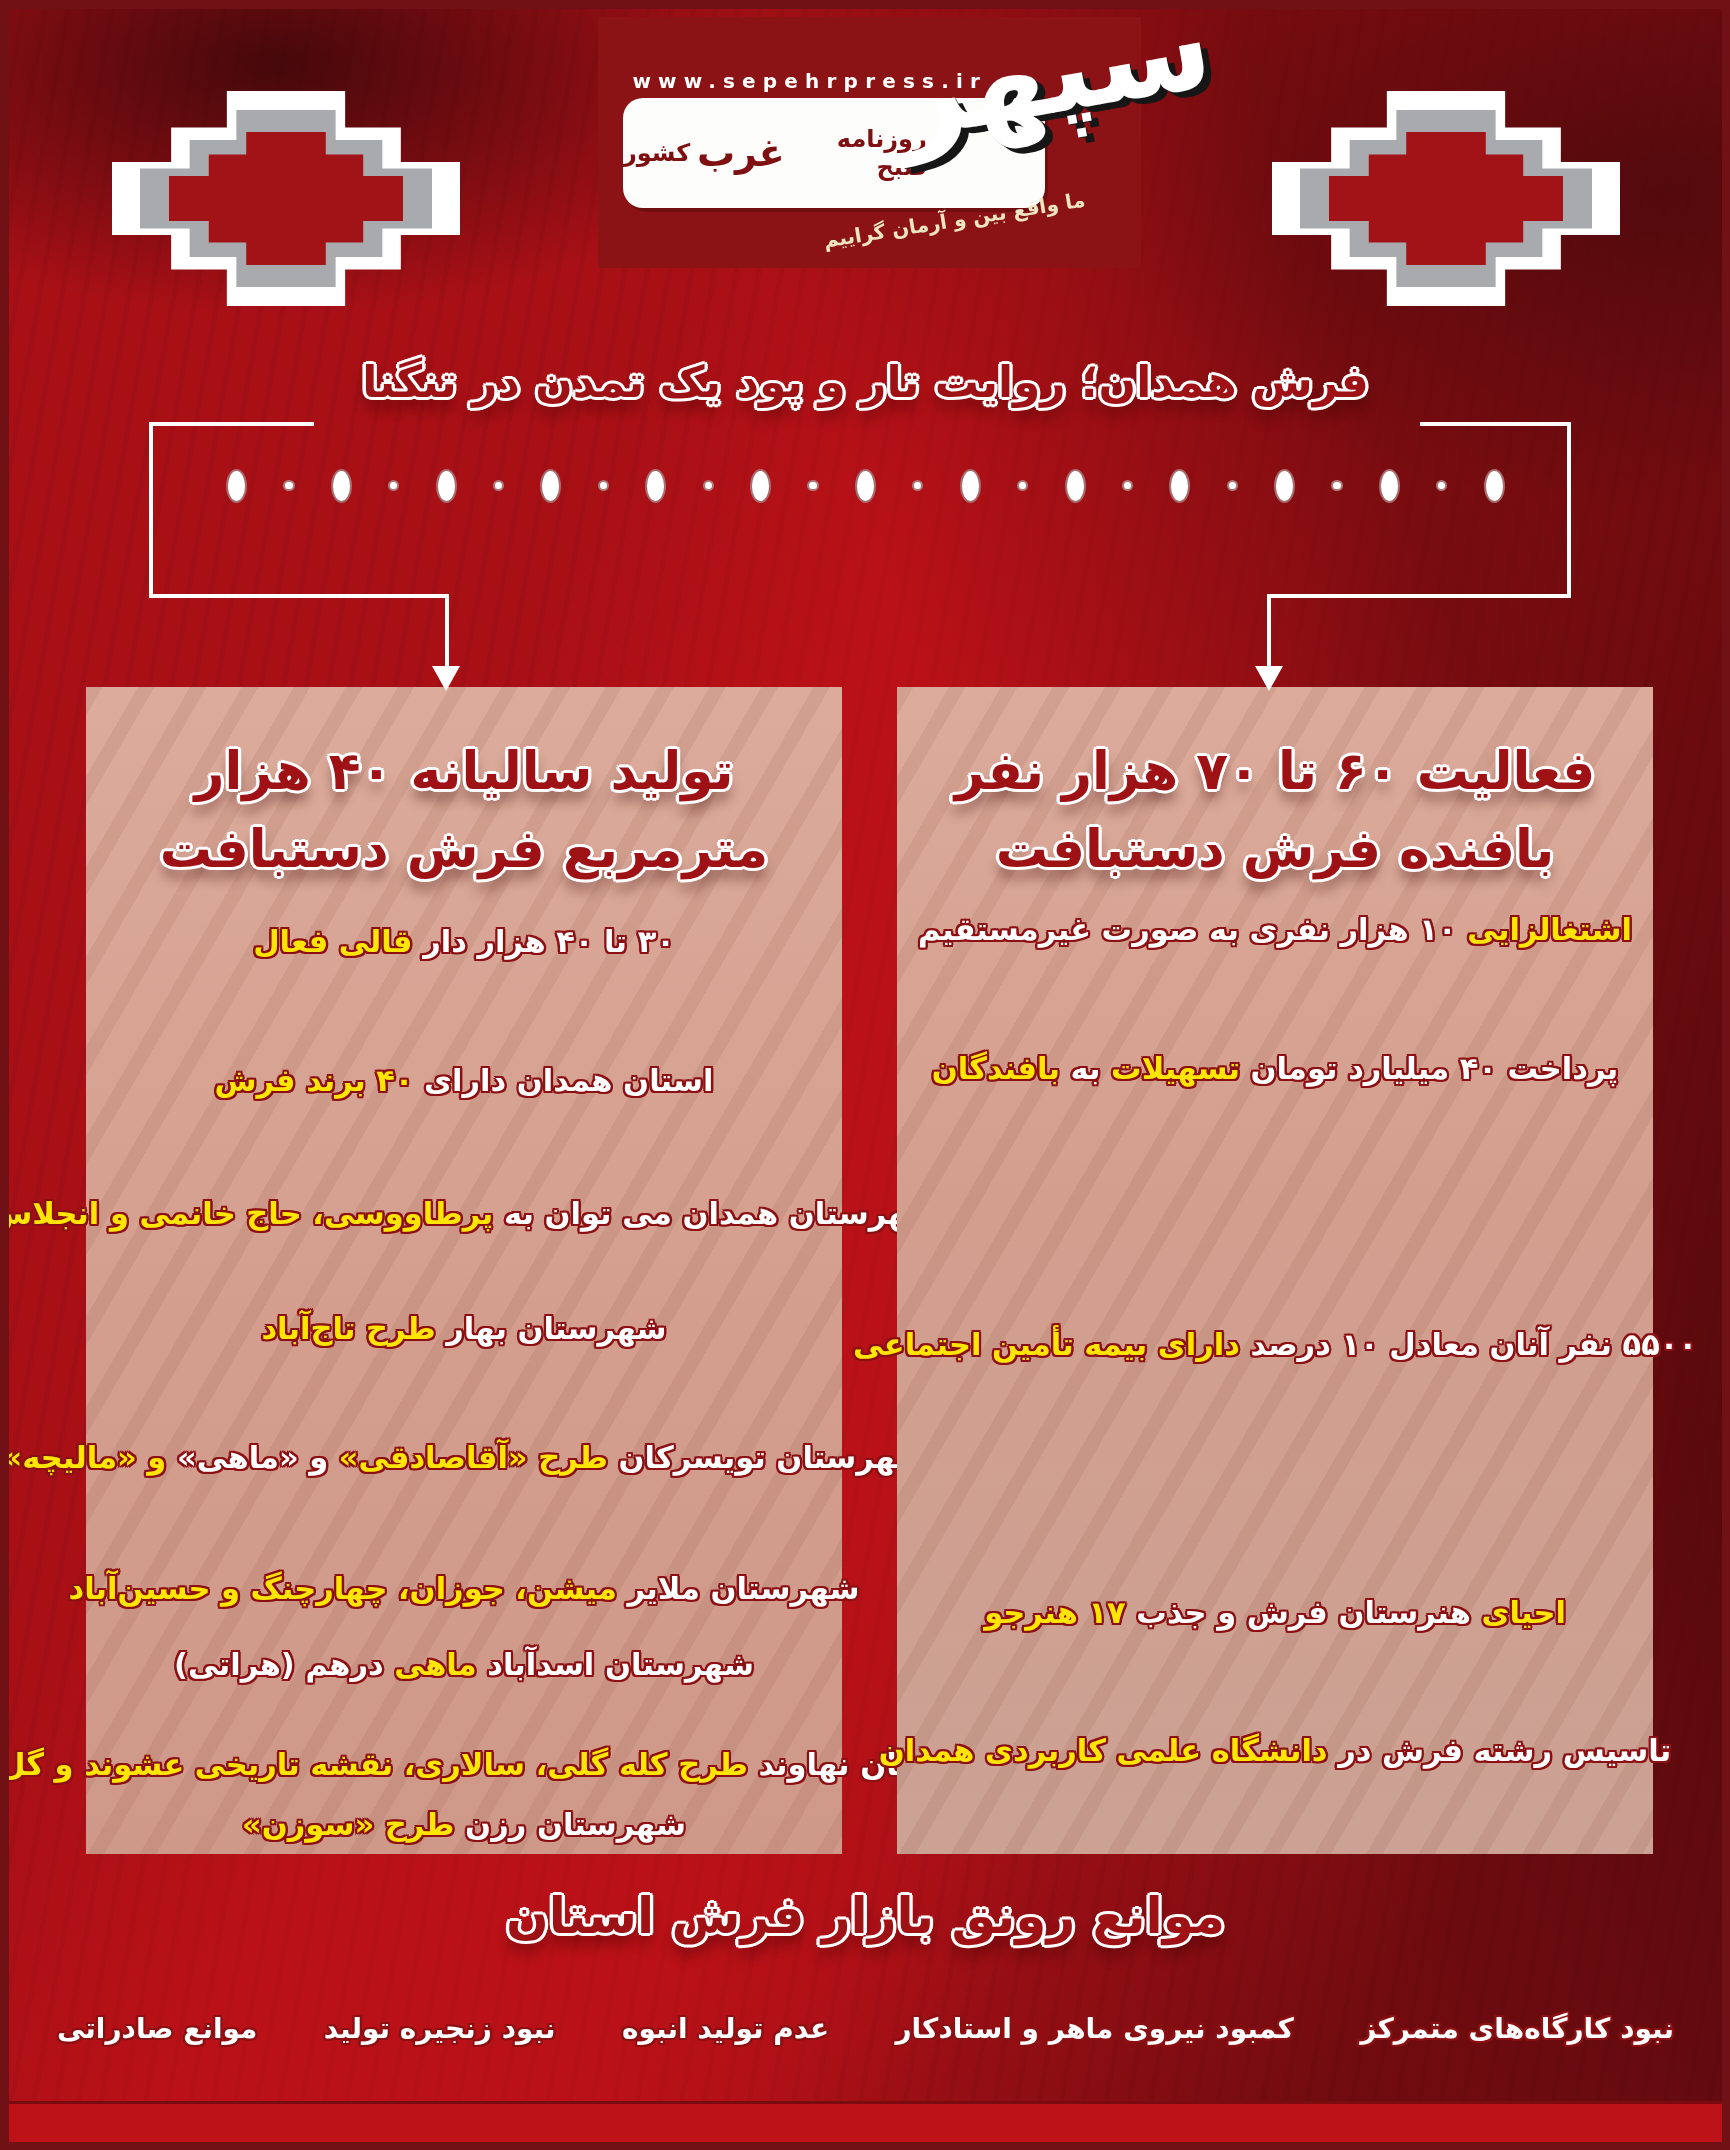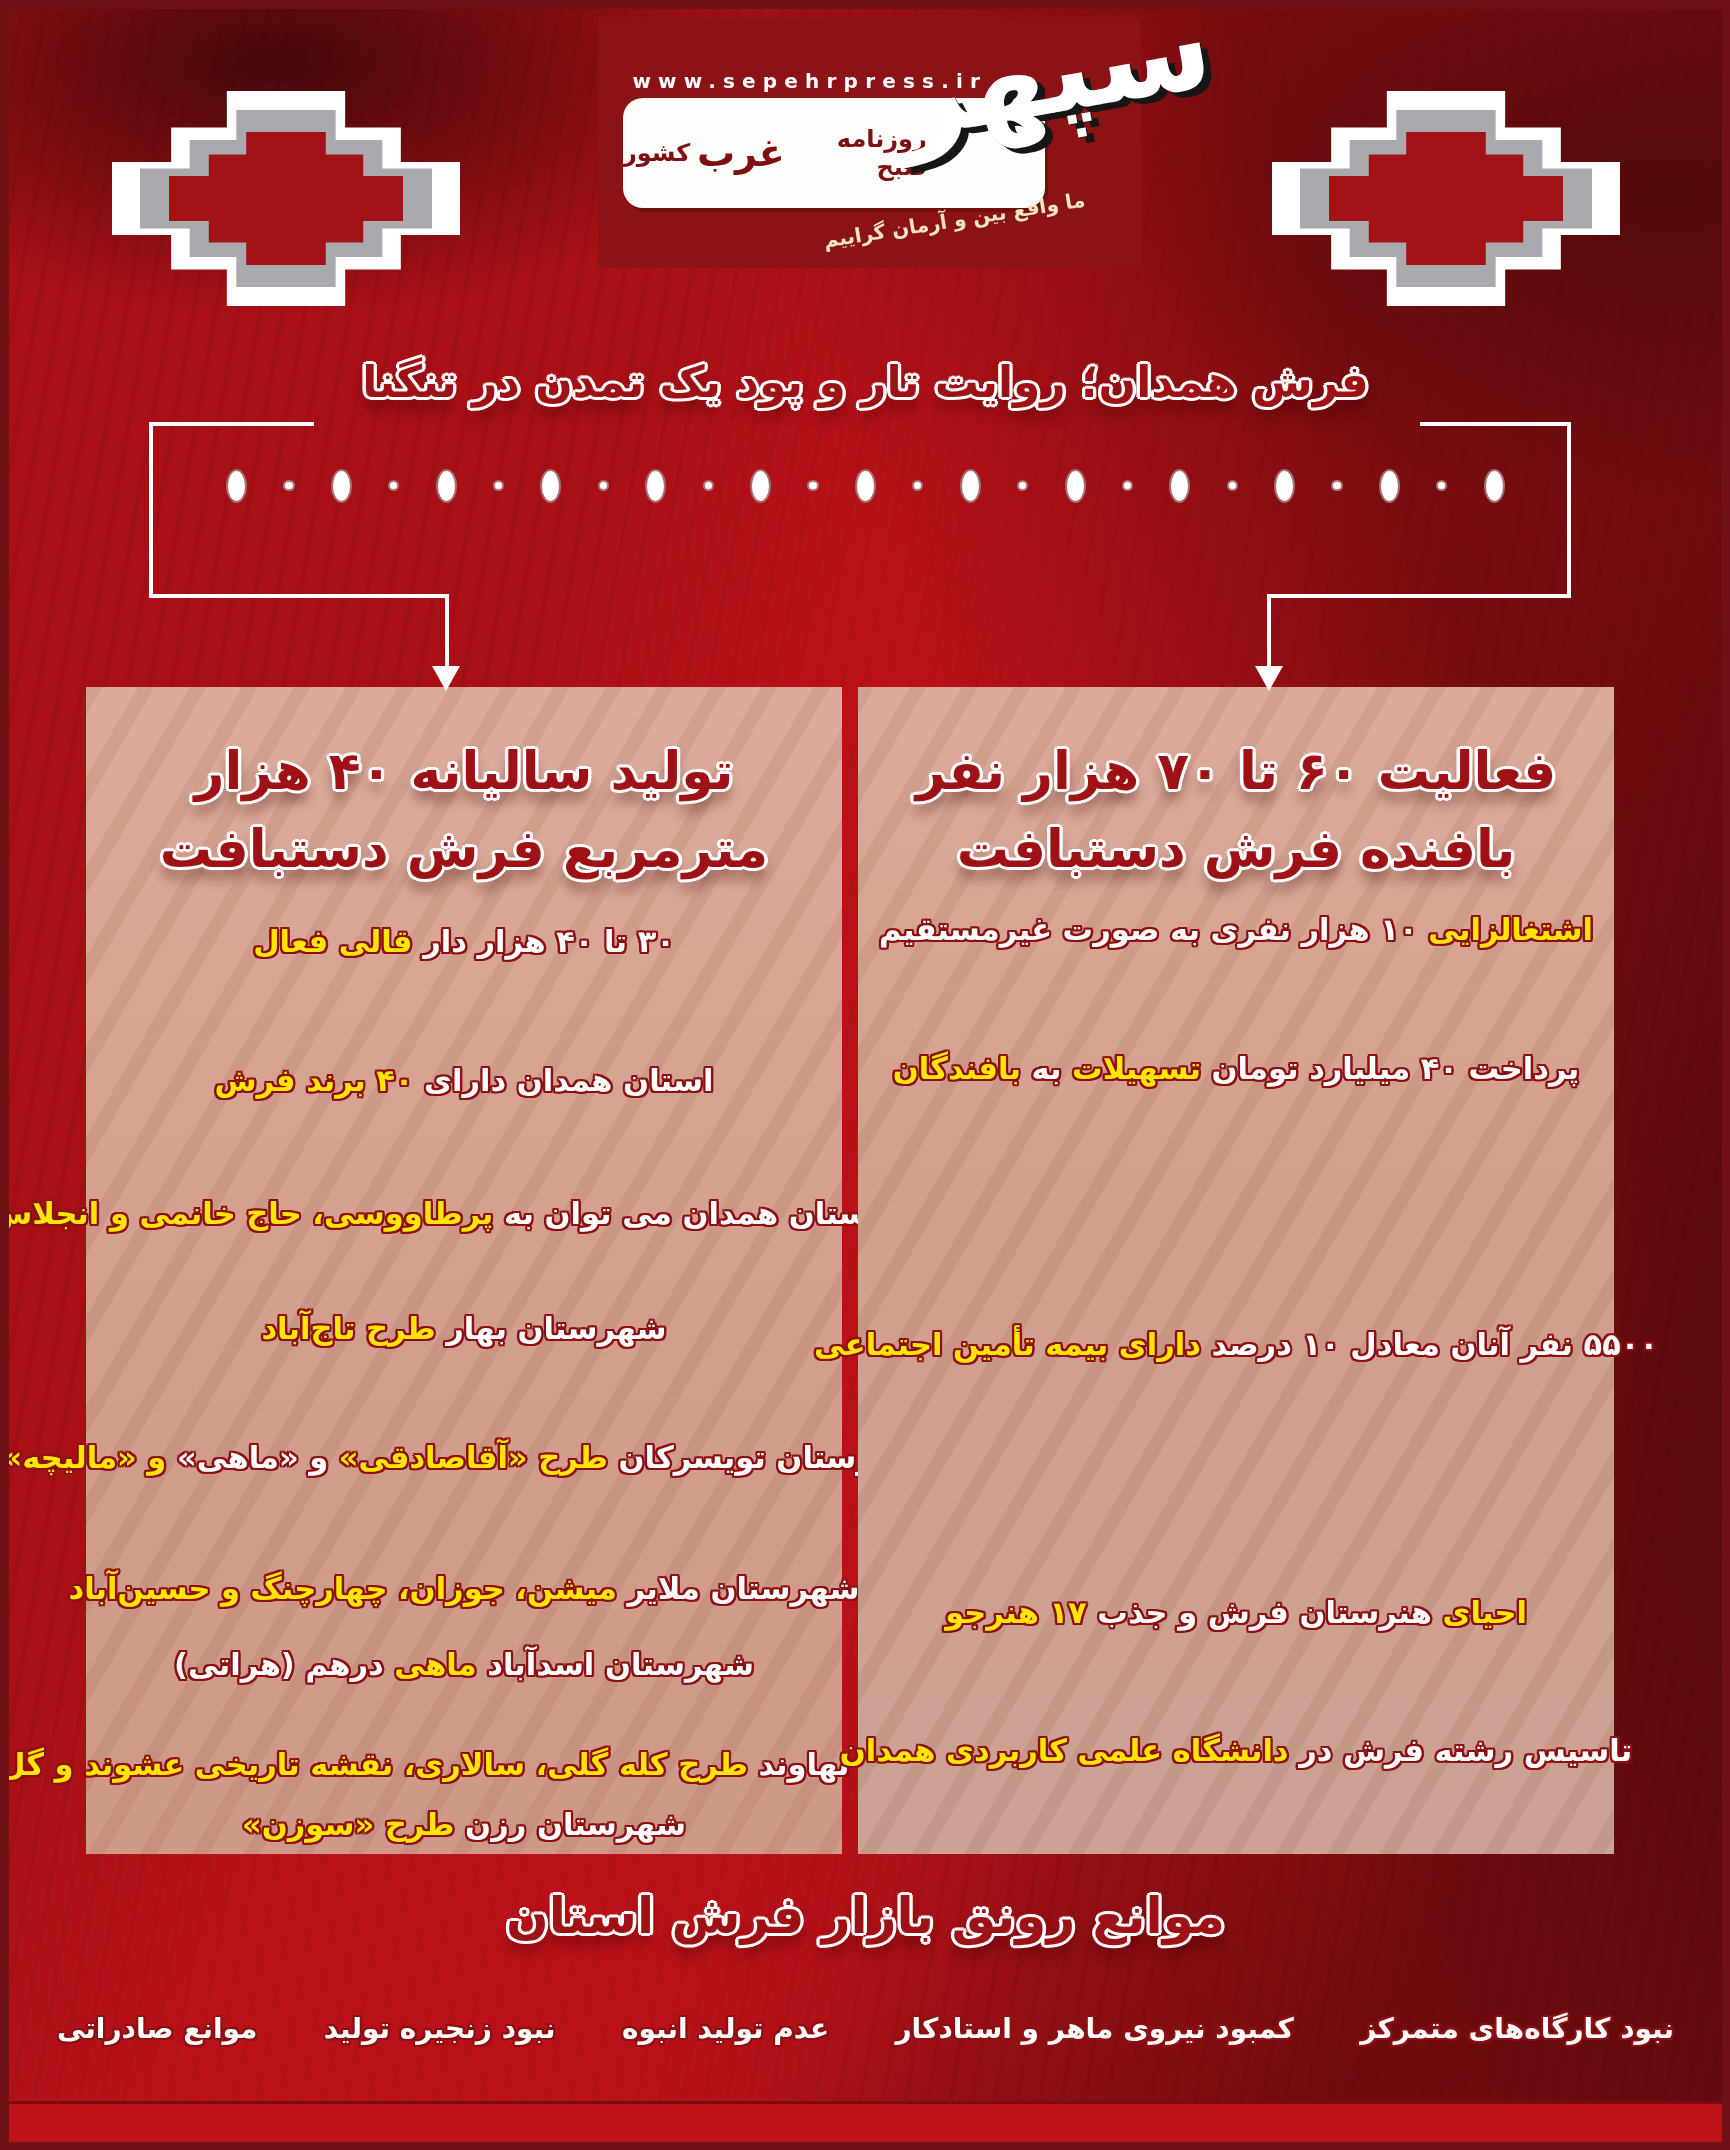--- a/index.html
+++ b/index.html
@@ -59,21 +59,21 @@
   .dot-big{width:17px;height:30px;border-radius:50%;background:#fff;border:2.9px solid rgba(105,12,15,.6);}
   .dot-small{width:7.2px;height:7.2px;border-radius:50%;background:#fff;border:2.4px solid rgba(105,12,15,.55);}
 
   
   .panel{top:687px;width:756px;height:1167px;z-index:2;
     background:linear-gradient(180deg,#dcab9b,#d39e8e 55%,#cf998a);
     background-blend-mode:normal;}
   .panel::after{content:"";position:absolute;inset:0;
     background:repeating-linear-gradient(120deg, rgba(122,62,45,.10) 0 14.3px, transparent 14.3px 45px);}
   .panel-left{left:86px;}
-  .panel-right{left:858px;
+  .panel-right{left:897px;
     background:linear-gradient(180deg,#dcab9b,#d39e8e 45%,#cba294),
     radial-gradient(ellipse at 70% 85%, rgba(115,108,118,.3), transparent 60%);}
   .panel-header{left:50%;transform:translateX(-50%);top:45px;text-align:center;font-size:52px;line-height:1.5;z-index:2;}
   .panel-item{left:50%;transform:translateX(-50%);font-size:30.5px;line-height:1.25;z-index:2;}
 
   
   .bottom-title{left:50%;top:1887px;transform:translateX(-50%);font-size:50px;z-index:2;}
   .obstacles{left:19px;top:2011px;width:1693px;display:flex;direction:rtl;justify-content:space-between;align-items:flex-start;padding:0 38px;box-sizing:border-box;z-index:2;}
   .obstacle{font-size:28px;line-height:1.3;white-space:nowrap;}
 

